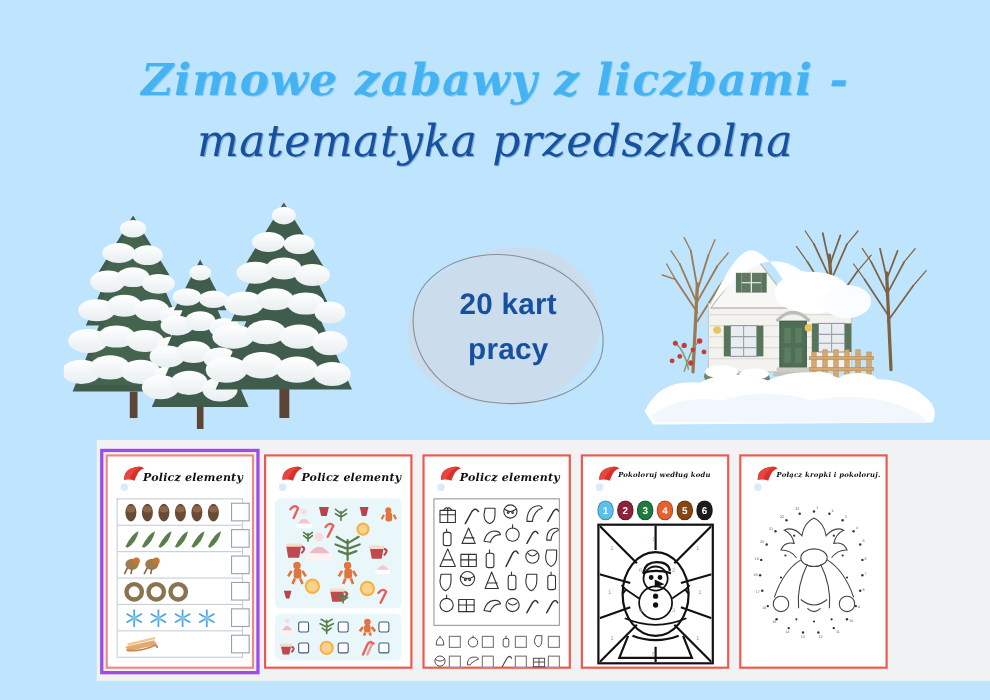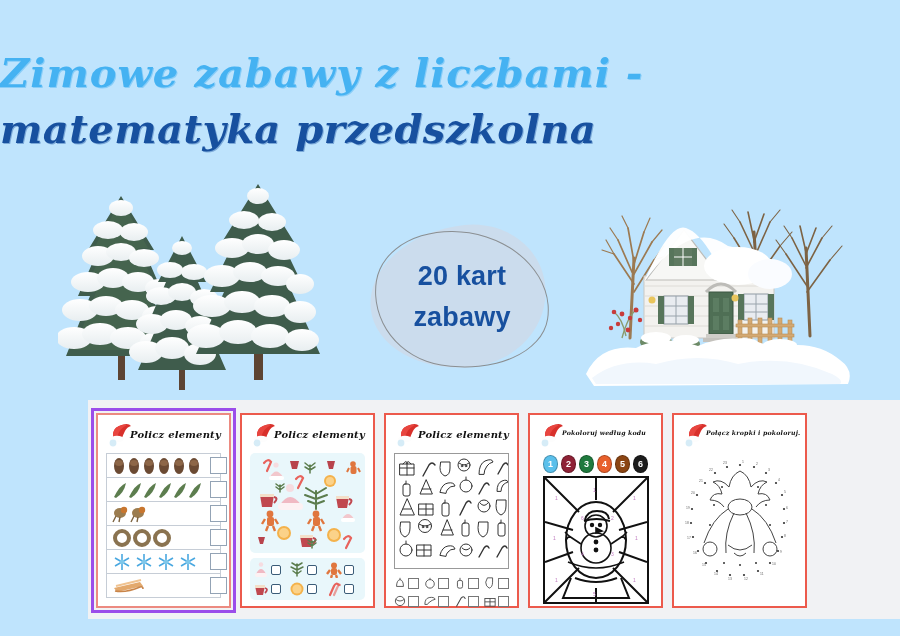--- a/index.html
+++ b/index.html
@@ -10,39 +10,39 @@
   body {
     background: #bfe4fd;
     font-family: "Liberation Sans", sans-serif;
     position: relative;
   }
 
   
   #title-block {
     position: absolute;
     top: 52px; left: 0; width: 900px;
-    text-align: left;
+    text-align: center;
     line-height: 1.05;
   }
   .title-line1 {
     display: block;
     font-family: "DejaVu Serif", serif;
     font-style: italic;
     font-weight: 700;
     font-size: 40px;
     letter-spacing: 1px;
     color: #45b2f2;
     text-shadow: 1px 1px 0 rgba(69,178,242,.45);
   }
   .title-line2 {
     display: block;
     margin-top: 14px;
     font-family: "DejaVu Serif", serif;
     font-style: italic;
-    font-weight: 700;
+    font-weight: 400;
     font-size: 40px;
     letter-spacing: .5px;
     color: #17509f;
     text-shadow: 1px 1px 0 rgba(23,80,159,.4);
   }
 
   
   #badge {
     position: absolute;
     left: 362px; top: 222px;
@@ -436,21 +436,21 @@
       <path d="M14 190 Q40 170 78 176 Q120 164 160 176 Q210 166 254 186 Q266 192 262 196 L18 196 Z" fill="#f1f7fd"></path>
     </g>
   </svg>
 </div>
 
 <div id="badge">
   <div class="blob-fill"></div>
   <div class="blob-outline"></div>
   <div class="badge-text">
     <div>20 kart</div>
-    <div>zabawy</div>
+    <div>pracy</div>
   </div>
 </div>
 
 <div id="card-strip">
 
   <div class="card card1 selected">
     <div class="card-head">
       <span class="santa-hat">
         <svg width="26" height="26" viewBox="0 0 26 26">
           <path d="M5 16 Q4 8 11 5 Q20 1 23 5 Q19 6 17 10 Q15 14 14 17 Z" fill="#d8302b"></path>

